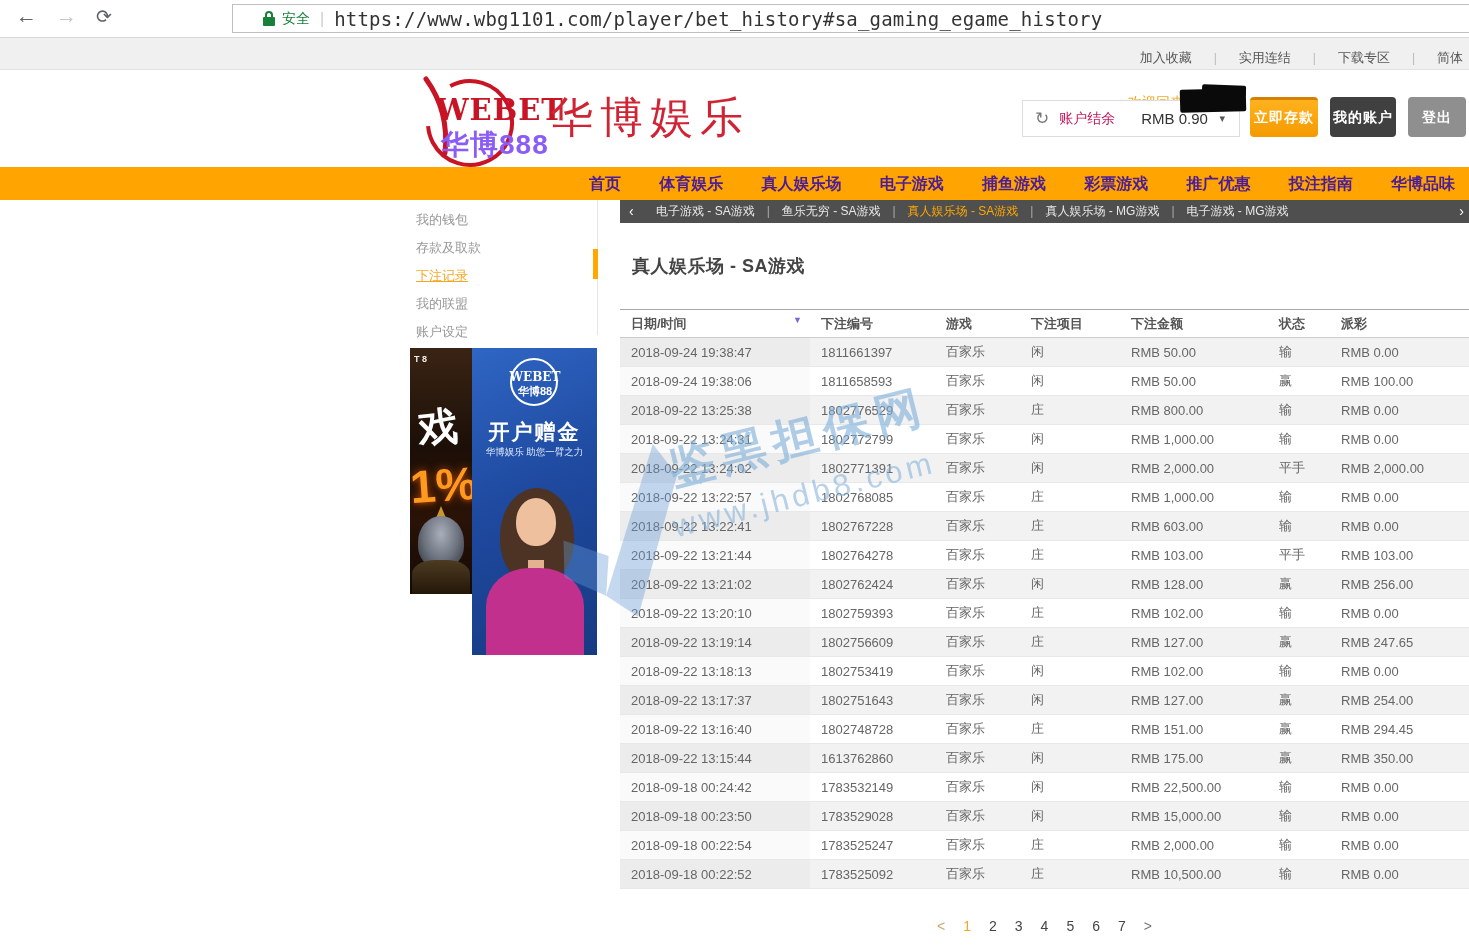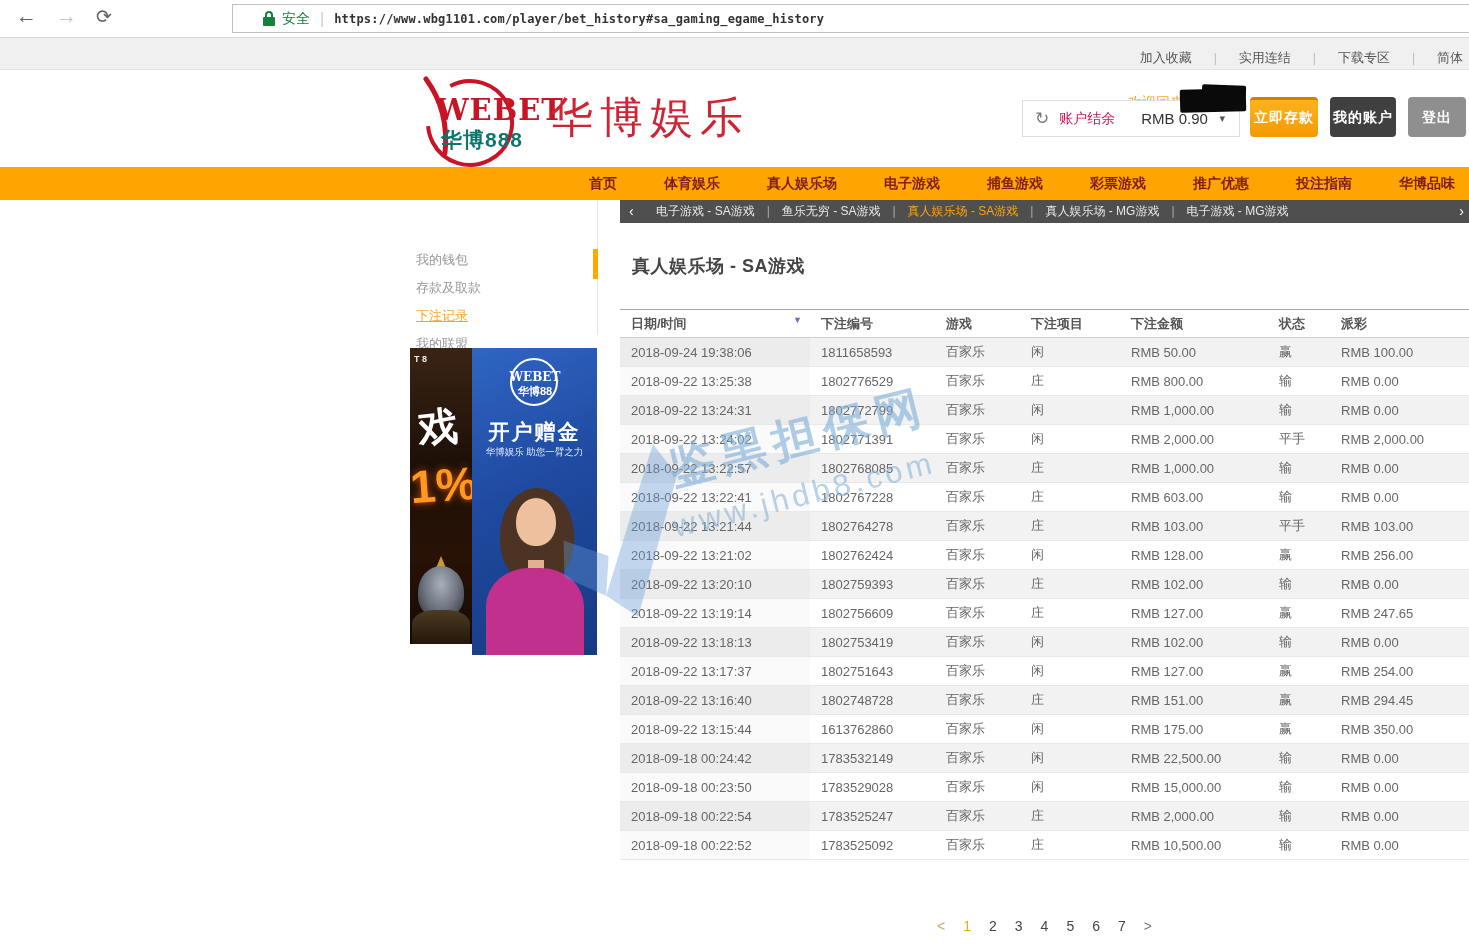--- a/index.html
+++ b/index.html
@@ -11,73 +11,73 @@
   .nav-glyph { position:absolute; top:4px; font-size:21px; color:#5f6368; cursor:pointer; }
   .glyph-back { left:16px; }
   .glyph-fwd { left:56px; color:#c3c6ca; }
   .glyph-refresh { left:96px; font-size:19px; top:5px; }
   .addr-box { position:absolute; left:232px; top:4px; width:1240px; height:29px; border:1px solid #bfbfbf; background:#fff; display:flex; align-items:center; }
   .lock-icon { margin-left:30px; width:12px; height:15px; position:relative; }
   .lock-icon .shackle { position:absolute; left:2px; top:0; width:8px; height:8px; border:2px solid #188038; border-bottom:none; border-radius:5px 5px 0 0; }
   .lock-icon .body { position:absolute; left:0; top:6px; width:12px; height:9px; background:#188038; border-radius:1px; }
   .addr-secure { color:#188038; font-size:14px; margin-left:7px; }
   .addr-sep { color:#ccc; margin:0 10px; font-size:16px; }
-  .addr-url { color:#333; font-size:12px; font-family:"DejaVu Sans Mono", monospace; letter-spacing:0.2px;font-weight:bold; }
+  .addr-url { color:#333; font-size:19px; font-family:"DejaVu Sans Mono", monospace; letter-spacing:0.2px; }
 
   
   .utility-bar { position:absolute; left:0; top:38px; width:1469px; height:32px; background:#f0f0f0; border-bottom:1px solid #e2e2e2; }
   .utility-links { position:absolute; right:0; top:0; height:40px; display:flex; align-items:center; padding-right:6px; }
   .utility-links a { color:#555; font-size:13px; text-decoration:none; cursor:pointer; white-space:nowrap; }
   .util-sep { color:#bbb; margin:0 22px; font-size:12px; }
 
   
   .site-header { position:absolute; left:0; top:70px; width:1469px; height:97px; background:#fff; }
   .logo { position:absolute; left:408px; top:3px; width:340px; height:92px; }
   .logo svg { position:absolute; left:0; top:0; }
   .logo-webet { position:absolute; left:28px; top:20px; font-family:"DejaVu Serif", serif; font-weight:bold; font-size:29px; color:#c81425; letter-spacing:1px; }
-  .logo-sub { position:absolute; left:33px; top:53px; font-size:21px; font-weight:bold; color:#0f766e; letter-spacing:1px; }
+  .logo-sub { position:absolute; left:33px; top:53px; font-size:28px; font-weight:bold; color:#8b5cf6; letter-spacing:1px; }
   .logo-name { position:absolute; left:142px; top:16px; font-size:43px; color:#cf2433; letter-spacing:7px; white-space:nowrap; }
   .welcome-text { position:absolute; left:1128px; top:24px; font-size:14px; color:#f5a623; }
   .redact-1 { position:absolute; left:1180px; top:19px; width:66px; height:23px; background:#0a0a0a; transform:rotate(-1.5deg); z-index:60; border-radius:2px; }
   .redact-2 { position:absolute; left:1202px; top:15px; width:44px; height:11px; background:#0a0a0a; transform:rotate(2deg); z-index:60; border-radius:2px; }
   .balance-box { position:absolute; left:1022px; top:30px; width:218px; height:37px; background:#fff; border:1px solid #ddd; display:flex; align-items:center; }
   .balance-refresh { margin-left:12px; font-size:17px; color:#777; cursor:pointer; }
   .balance-label { margin-left:10px; font-size:14px; color:#be185d; }
   .balance-value { margin-left:26px; font-size:15px; color:#333; }
   .balance-caret { margin-left:auto; margin-right:14px; font-size:11px; color:#555; cursor:pointer; }
   .hdr-btn { position:absolute; top:27px; height:40px; border-radius:4px; color:#fff; font-size:14px; font-weight:bold; text-align:center; line-height:40px; cursor:pointer; letter-spacing:1px; }
   .btn-deposit { left:1250px; width:68px; background:linear-gradient(180deg,#ffb21d,#f49a02); border-top:3px solid #d57f00; line-height:35px; }
   .btn-account { left:1330px; width:66px; background:#404040; }
   .btn-logout { left:1408px; width:58px; background:#8f8f8f; }
 
   
   .main-nav { position:absolute; left:0; top:167px; width:1469px; height:33px; background:#ffa401; }
   .main-nav ul { position:absolute; left:575px; right:0; top:0; height:33px; list-style:none; display:flex; justify-content:space-between; padding:0 14px; }
-  .main-nav li { color:#7f1d1d; font-size:14px; font-weight:bold; line-height:33px; cursor:pointer; white-space:nowrap; }
+  .main-nav li { color:#4c1d95; font-size:16px; font-weight:bold; line-height:33px; cursor:pointer; white-space:nowrap; }
 
   
   .tab-strip { position:absolute; left:620px; top:200px; width:849px; height:23px; background:#4f4f4f; color:#eee; font-size:12px; line-height:23px; white-space:nowrap; overflow:hidden; }
   .tab-prev { position:absolute; left:9px; color:#fff; font-size:14px; cursor:pointer; }
   .tab-next { position:absolute; right:5px; color:#fff; font-size:14px; cursor:pointer; }
   .tab-list { position:absolute; left:36px; }
   .tab-item { color:#e8e8e8; cursor:pointer; }
   .tab-item.active { color:#ffa800; }
   .tab-sep { color:#aaa; margin:0 12px; }
 
   
   .sidebar { position:absolute; left:410px; top:200px; width:188px; }
   .sidebar-divider { position:absolute; left:597px; top:200px; width:1px; height:135px; background:#e6e6e6; }
   .sidebar-active-bar { position:absolute; left:593px; top:249px; width:5px; height:30px; background:#ffa800; }
-  .sidebar ul { list-style:none; padding:6px 0 0 6px;margin-top:40px; }
+  .sidebar ul { list-style:none; padding:6px 0 0 6px; }
   .sidebar li { height:28px; line-height:28px; font-size:13px; color:#999; cursor:pointer; }
   .sidebar li.active { color:#f5a623; text-decoration:underline; }
 
   
   .banner { position:absolute; left:410px; top:348px; width:187px; height:307px; cursor:pointer; overflow:hidden; }
-  .banner-left { position:absolute; left:0; top:0; width:62px; height:296px; background:linear-gradient(180deg,#3a2414 0%,#1c0f07 40%,#2a1206 70%,#120a06 100%); overflow:hidden; }
+  .banner-left { position:absolute; left:0; top:0; width:62px; height:246px; background:linear-gradient(180deg,#3a2414 0%,#1c0f07 40%,#2a1206 70%,#120a06 100%); overflow:hidden; }
   .bl-frag { position:absolute; left:4px; top:6px; color:#eee; font-size:9px; font-weight:bold; line-height:10px; }
   .bl-char { position:absolute; left:8px; top:52px; color:#fff; font-size:40px; font-weight:bold; transform:rotate(-6deg); font-family:"Liberation Serif", serif; }
   .bl-pct { position:absolute; left:0px; top:110px; font-size:46px; font-weight:bold; color:#ff9a1e; text-shadow:0 0 8px #b34a00, 0 2px 3px #5a2000; transform:rotate(-4deg); }
   .knight-helm { position:absolute; left:8px; bottom:26px; width:46px; height:52px; background:radial-gradient(ellipse at 50% 35%, #aab0ba 0%, #6a707c 55%, #2d2f36 100%); border-radius:50% 50% 42% 42%; }
   .knight-crest { position:absolute; left:22px; bottom:66px; width:0; height:0; border-left:9px solid transparent; border-right:9px solid transparent; border-bottom:22px solid #c79a2e; }
   .knight-body { position:absolute; left:2px; bottom:0; width:58px; height:34px; background:linear-gradient(180deg,#4d3b22,#241708); border-radius:40% 40% 0 0; }
   .banner-right { position:absolute; left:62px; top:0; width:125px; height:307px; background:linear-gradient(155deg,#2f66c4 0%,#1f4aa0 45%,#173a82 100%); overflow:hidden; }
   .br-logo { position:absolute; left:32px; top:10px; width:62px; height:50px; text-align:center; }
   .br-logo .ring { position:absolute; left:6px; top:0; width:48px; height:48px; border:2px solid #fff; border-radius:50%; }
   .br-logo .t1 { position:absolute; left:0; top:12px; width:62px; color:#fff; font-family:"DejaVu Serif", serif; font-weight:bold; font-size:12px; }
@@ -240,20 +240,29 @@
           <th>下注编号</th>
           <th>游戏</th>
           <th>下注项目</th>
           <th>下注金额</th>
           <th>状态</th>
           <th>派彩</th>
         </tr>
       </thead>
     <tbody id="table-body">
         <tr>
+          <td>2018-09-24 19:38:47</td>
+          <td>1811661397</td>
+          <td>百家乐</td>
+          <td>闲</td>
+          <td>RMB 50.00</td>
+          <td>输</td>
+          <td>RMB 0.00</td>
+        </tr>
+        <tr>
           <td>2018-09-24 19:38:06</td>
           <td>1811658593</td>
           <td>百家乐</td>
           <td>闲</td>
           <td>RMB 50.00</td>
           <td>赢</td>
           <td>RMB 100.00</td>
         </tr>
         <tr>
           <td>2018-09-22 13:25:38</td>

